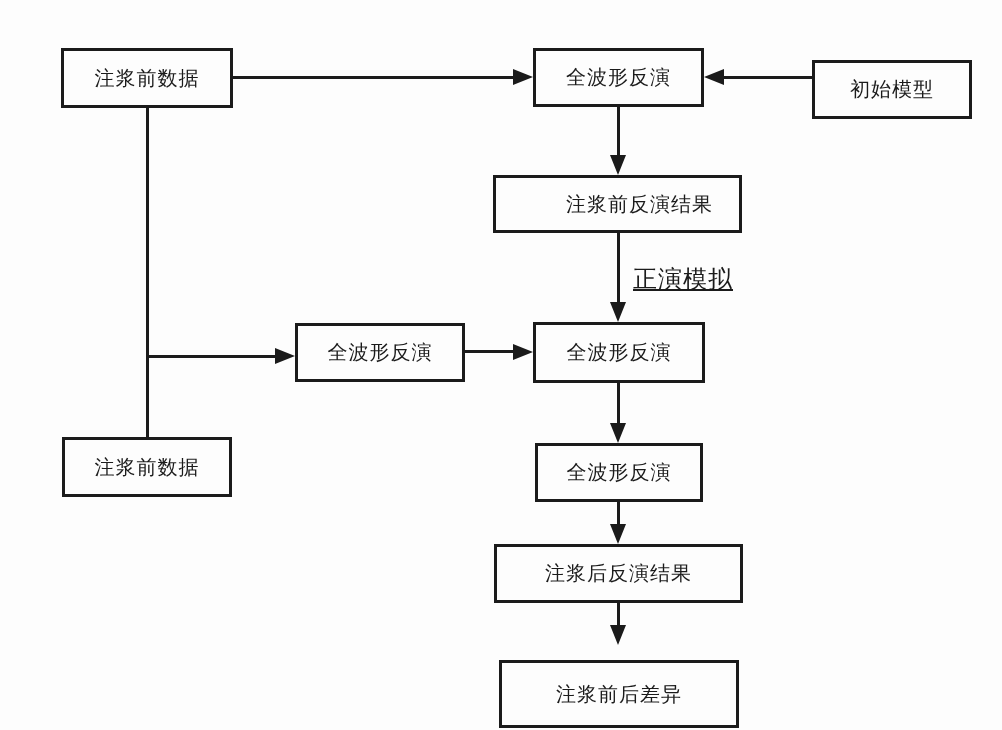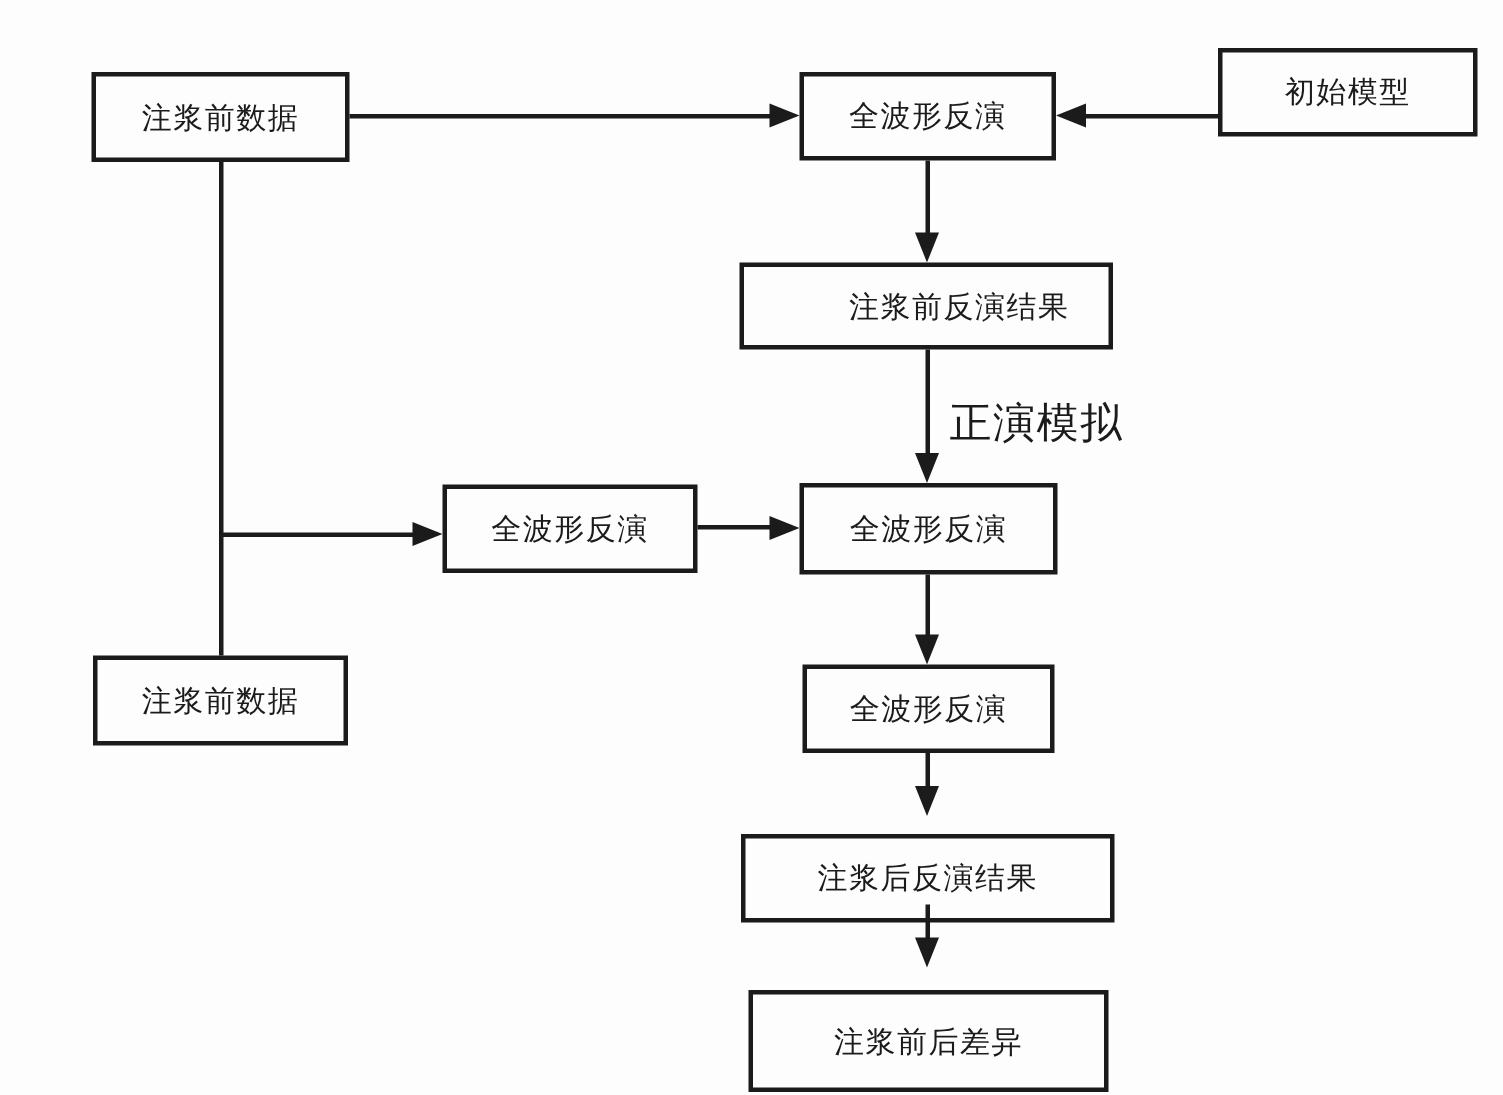--- a/index.html
+++ b/index.html
@@ -23,23 +23,24 @@
     display: flex;
     align-items: center;
     justify-content: center;
     font-size: 20px;
     letter-spacing: 1px;
     box-sizing: border-box;
     white-space: nowrap;
   }
   .edge-label {
     position: absolute;
-    font-size: 28px;
+    font-size: 24px;
     letter-spacing: 1px;
     white-space: nowrap;
+    text-decoration: underline;
   }
   .line {
     position: absolute;
     background: #1b1b1b;
   }
   .arrow {
     position: absolute;
     width: 0;
     height: 0;
   }
@@ -55,27 +56,27 @@
   }
   .arrow-down {
     border-left: 8px solid transparent;
     border-right: 8px solid transparent;
     border-top: 20px solid #1b1b1b;
   }
 
   
   #n-pre-data     { left: 61px;  top: 48px;  width: 172px; height: 60px; }
   #n-fwi-top      { left: 533px; top: 48px;  width: 171px; height: 59px; }
-  #n-init-model   { left: 812px; top: 32px;  width: 173px; height: 59px; font-family: Liberation Serif, serif; }
+  #n-init-model   { left: 812px; top: 60px;  width: 160px; height: 59px; font-family: Liberation Serif, serif; }
   #n-pre-result   { left: 493px; top: 175px; width: 249px; height: 58px; padding-left: 44px; }
   #n-data-diff    { left: 295px; top: 323px; width: 170px; height: 59px; }
   #n-new-obs      { left: 533px; top: 322px; width: 172px; height: 61px; }
   #n-post-data    { left: 62px;  top: 437px; width: 170px; height: 60px; }
   #n-fwi-bottom   { left: 535px; top: 443px; width: 168px; height: 59px; }
-  #n-post-result  { left: 494px; top: 544px; width: 249px; height: 59px; margin-top: 12px; }
+  #n-post-result  { left: 494px; top: 544px; width: 249px; height: 59px; }
   #n-final-diff   { left: 499px; top: 660px; width: 240px; height: 68px; }
 
   
   #l-calc-diff    { left: 171px; top: 316px; }
   #l-forward-sim  { left: 633px; top: 263px; }
 
   
   #e-pre-to-fwi        { left: 233px; top: 76px;  width: 283px; height: 3px; }
   #e-init-to-fwi       { left: 722px; top: 76px;  width: 90px;  height: 3px; }
   #e-pre-down          { left: 146px; top: 108px; width: 3px;   height: 329px; }

